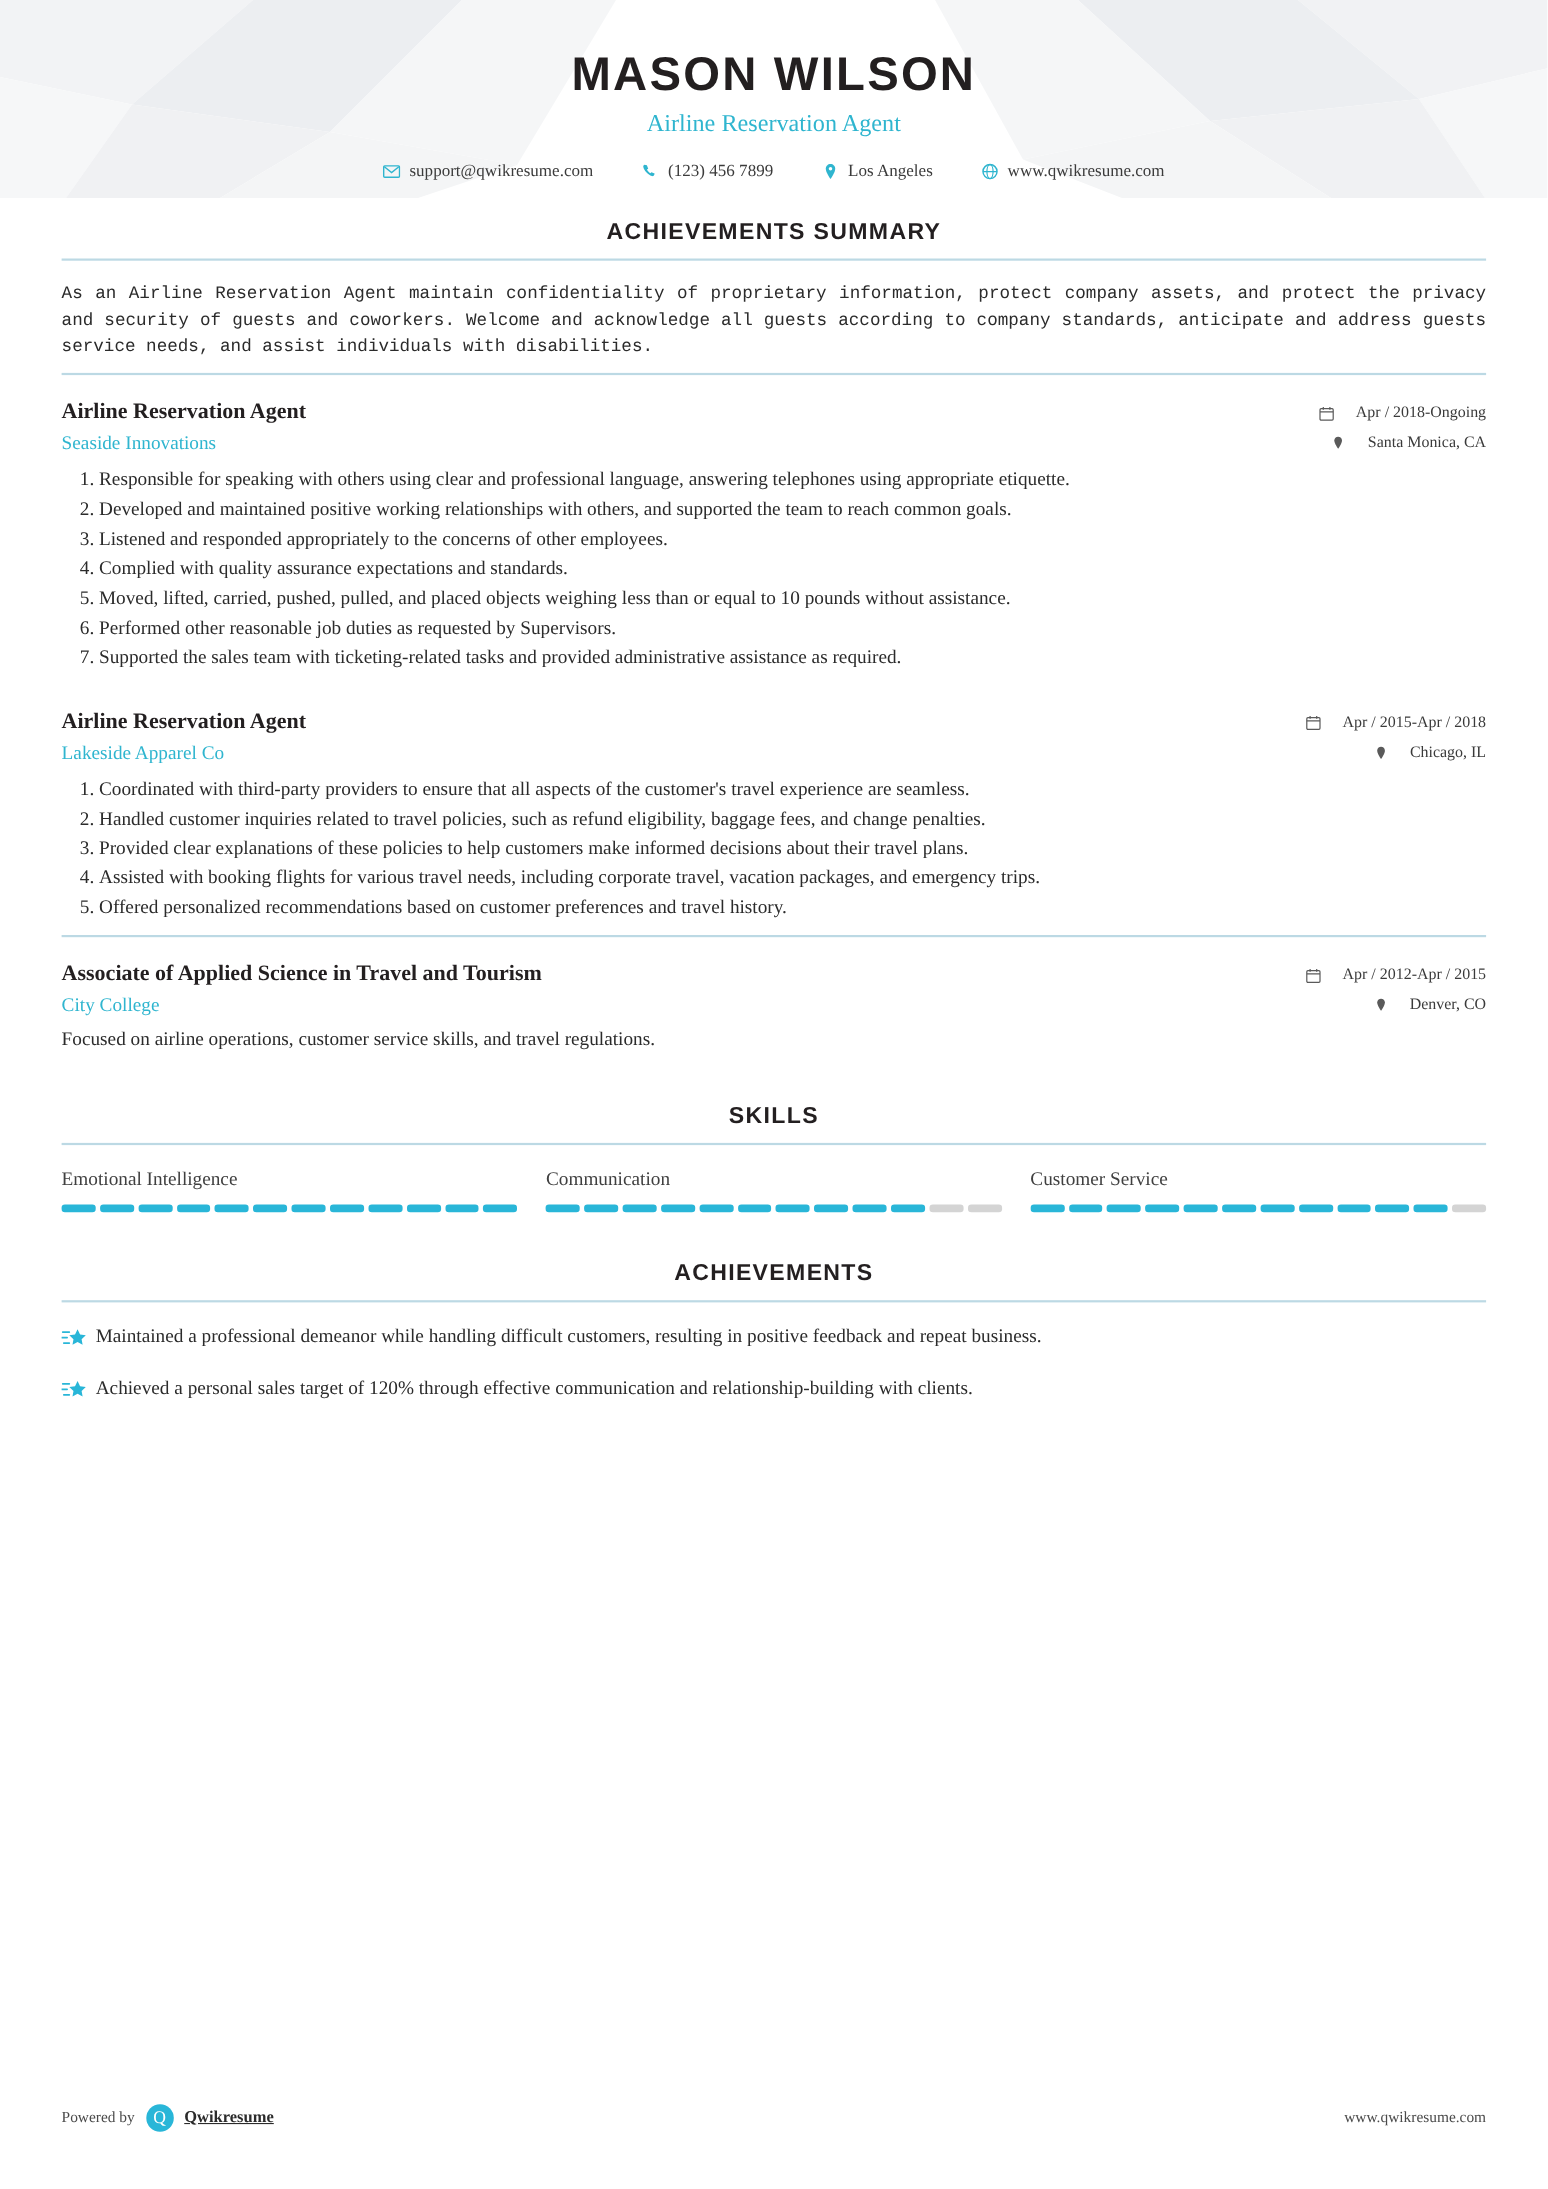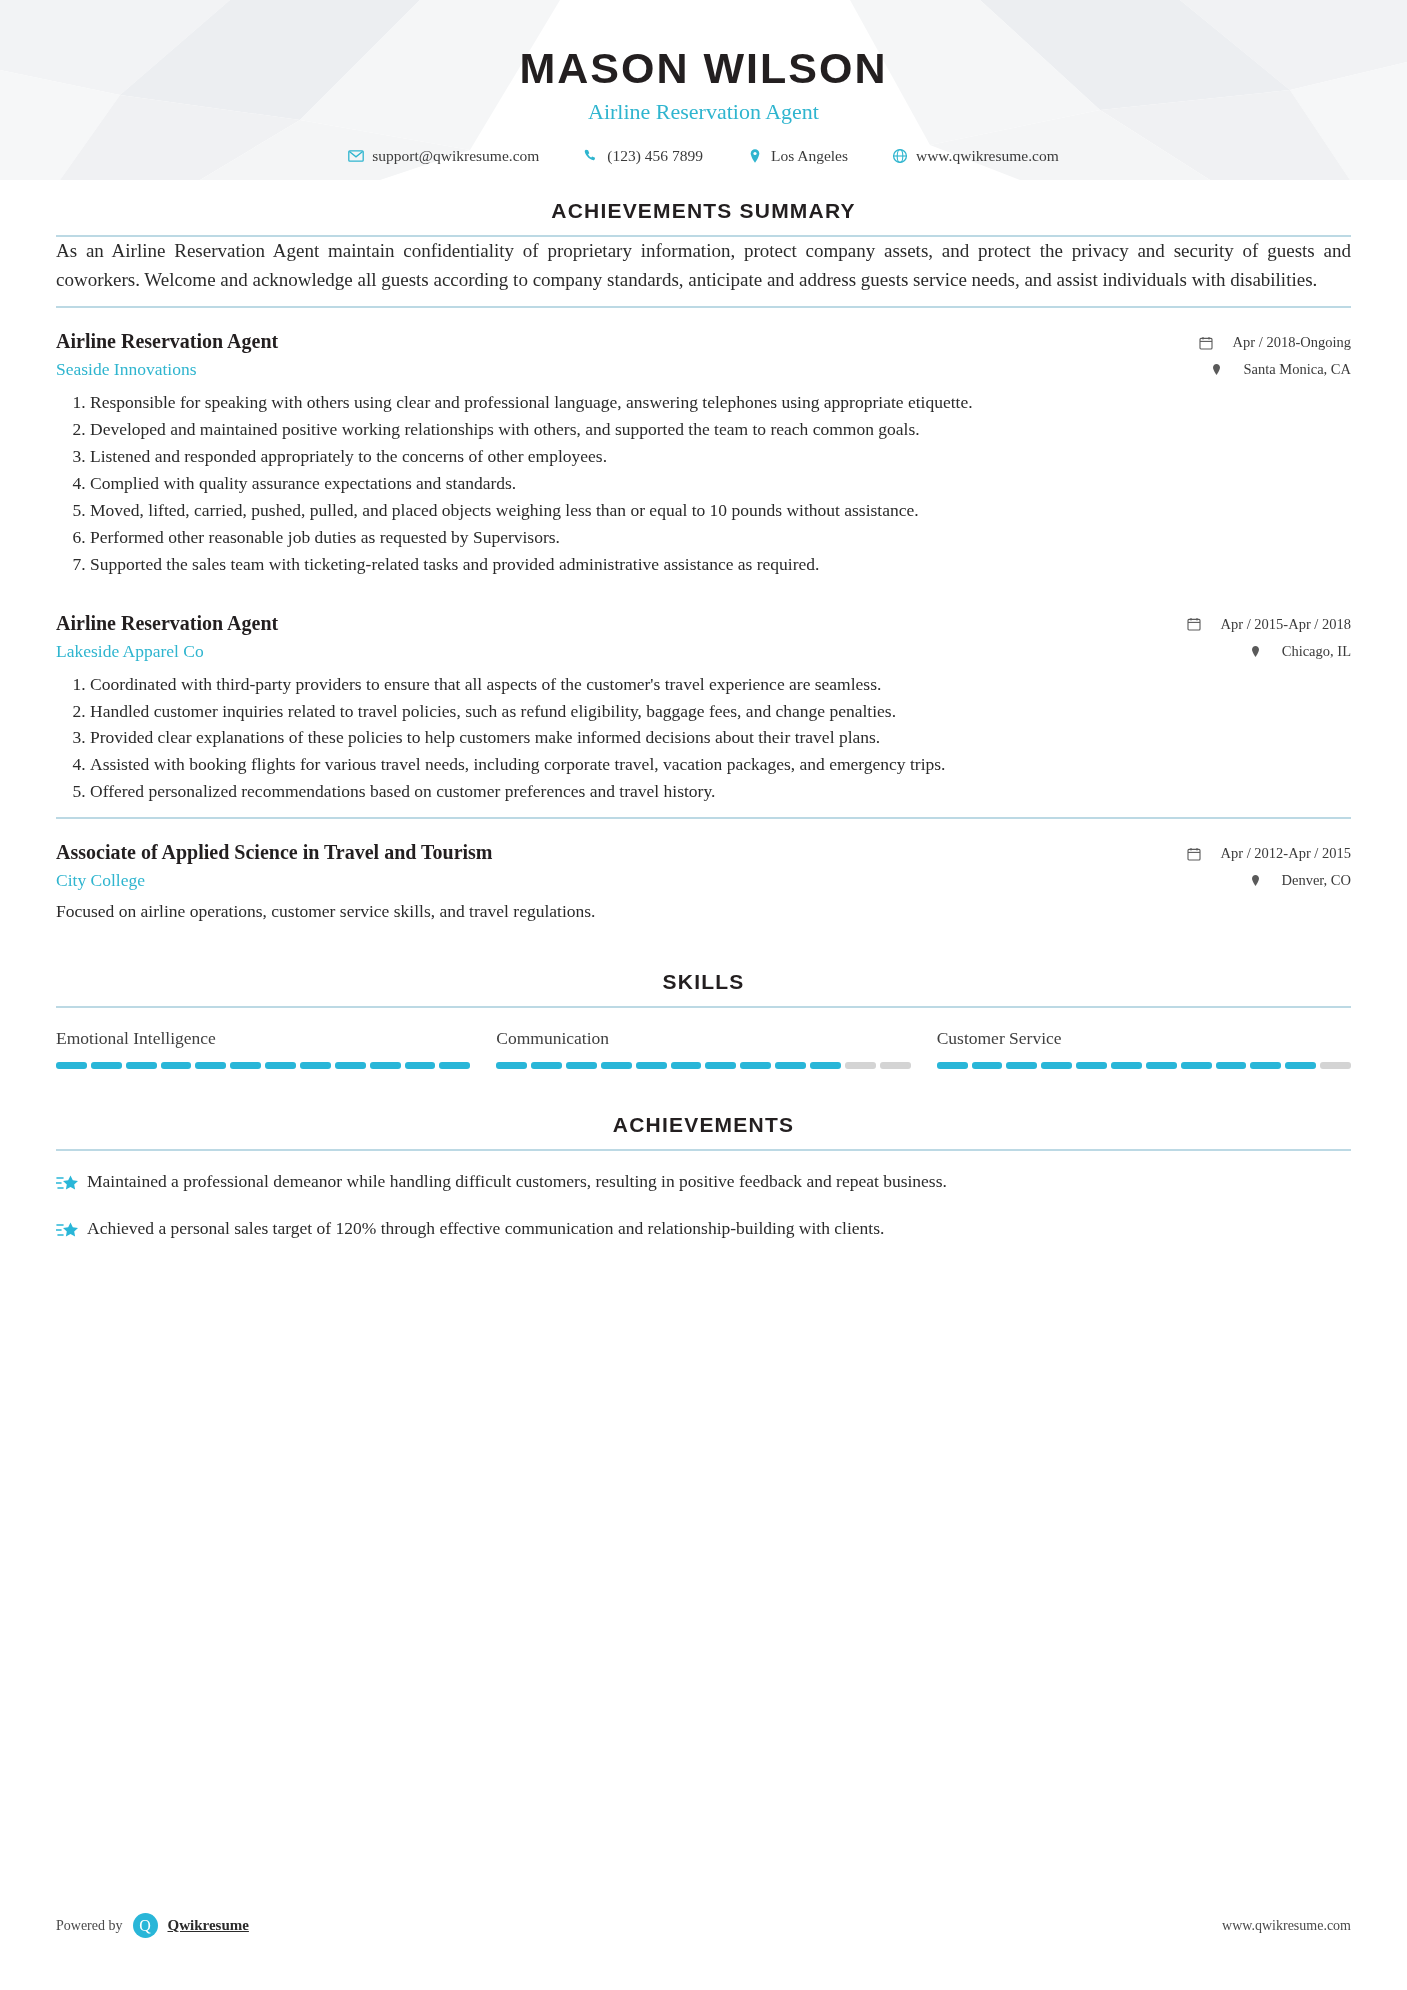--- a/index.html
+++ b/index.html
@@ -80,24 +80,26 @@
     letter-spacing: 1.2px;
     color: #231f20;
     margin-top: 34px;
   }
   .section-rule {
     height: 2px;
     background: #bcd9e4;
     margin-top: 12px;
   }
   .summary-text {
-    font-size: 19px;
+    font-size: 16px;
     line-height: 1.5;
+    margin-top: 18px;
     text-align: justify;
     color: #2b2b2b;
+    font-family: Liberation Mono, monospace;
   }
   .entry {
     margin-top: 22px;
   }
   .entry-head {
     display: flex;
     justify-content: space-between;
     align-items: flex-start;
   }
   .entry-role {

